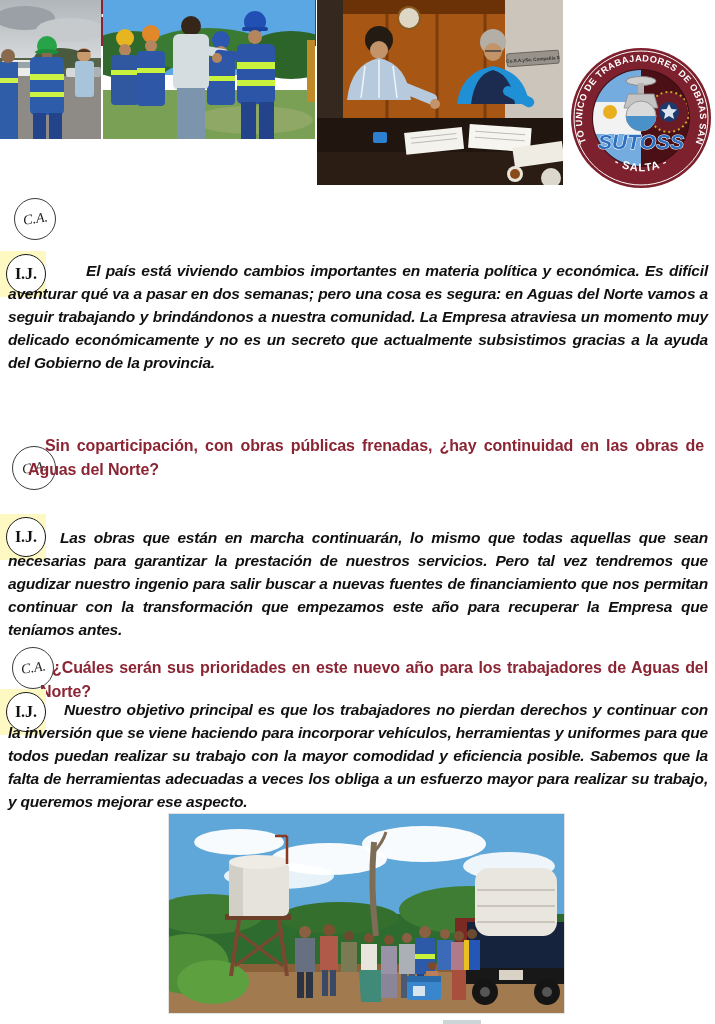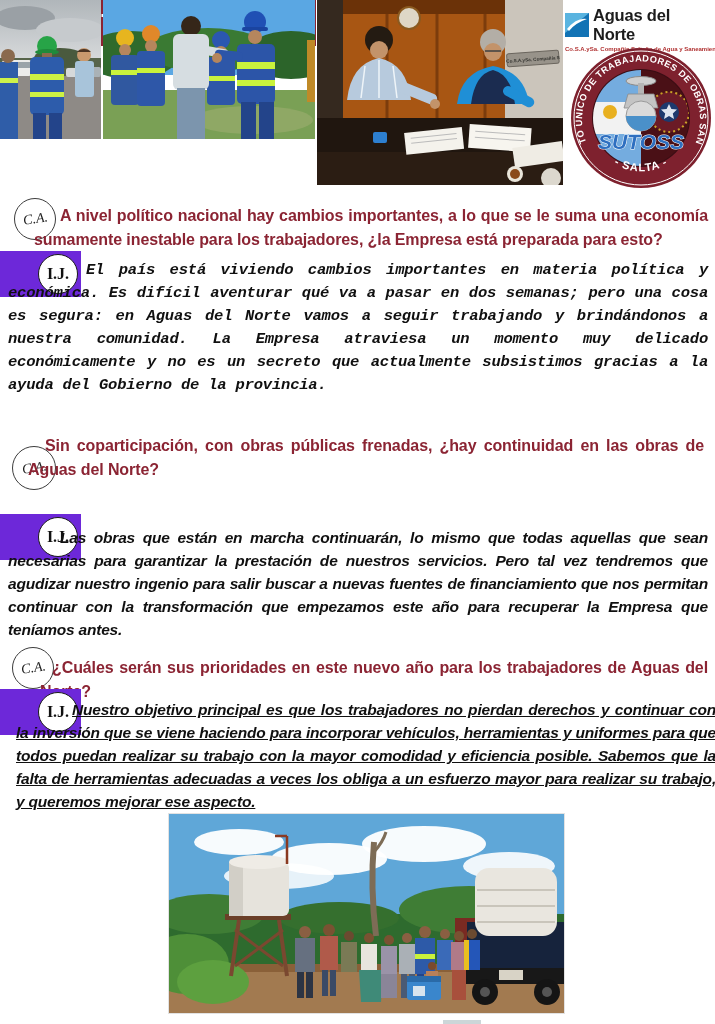--- a/index.html
+++ b/index.html
@@ -20,31 +20,31 @@
   .logo-mark{width:24px;height:24px;flex:0 0 auto;}
   .logo-name{font-size:16.5px;font-weight:bold;color:#1c1c1c;letter-spacing:-0.2px;}
   .logo-caption{margin-top:2px;font-size:6px;font-weight:bold;color:#b03030;white-space:nowrap;}
   .badge{position:absolute;left:570px;top:48px;width:142px;height:142px;}
 
   
   .ca-icon{position:absolute;border-radius:50%;background:#fff;border:1.5px solid #3c3c3c;
            display:flex;align-items:center;justify-content:center;
            font-family:"Liberation Serif",serif;font-style:italic;font-size:14px;color:#222;}
   .ca-icon .rot{transform:rotate(-8deg);}
-  .ij-icon{position:absolute;background:#6d28d9;display:flex;align-items:center;justify-content:center;padding-left:35px;}
+  .ij-icon{position:absolute;background:#fef9c3;display:flex;align-items:center;justify-content:flex-end;}
   .ij-inner{width:38px;height:38px;border-radius:50%;background:#fff;border:1px solid #1a1a1a;
             display:flex;align-items:center;justify-content:center;
             font-family:"Liberation Serif",serif;font-weight:bold;font-size:16px;color:#111;}
   .question{position:absolute;color:#8b2433;font-weight:bold;font-size:16px;line-height:24px;
             text-align:justify;letter-spacing:-0.1px;}
   .answer{position:absolute;color:#101010;font-weight:bold;font-style:italic;font-size:15.5px;
           line-height:23px;text-align:justify;letter-spacing:-0.2px;}
   .answer p{margin:0;}
   .ind-q1{text-indent:26px;} .ind-q2{text-indent:17px;} .ind-q3{text-indent:12px;}
-  .ind-a1{text-indent:78px;font-family:Liberation Mono, monospace;} .ind-a2{text-indent:52px;font-style:italic;} .ind-a3{text-indent:56px;}
+  .ind-a1{text-indent:78px;} .ind-a2{text-indent:52px;font-style:italic;} .ind-a3{text-indent:56px;}
 
   .footer-photo{left:168px;top:813px;width:395px;height:199px;border:1px solid #e2e2e2;}
   .bottom-sliver{position:absolute;left:443px;top:1020px;width:38px;height:4px;background:#ccd6d8;}
 </style>
 </head>
 <body>
 
 <div class="page">
 
   <div class="banner">
@@ -175,31 +175,20 @@
       <rect x="56" y="132" width="14" height="11" rx="2" fill="#2d7fd0"></rect>
       <g transform="rotate(-8 210 152)">
           <rect x="196" y="146" width="50" height="20" fill="#efece4"></rect>
         </g>
       <circle cx="198" cy="174" r="8" fill="#e9e5da"></circle>
       <circle cx="198" cy="174" r="5" fill="#8a4a1a"></circle>
       <circle cx="234" cy="178" r="10" fill="#dcd8ce"></circle>
     </svg>
   </div>
 
-  <div class="logo-area">
-    <div class="logo-row">
-      <svg class="logo-mark" viewBox="0 0 24 24">
-        <rect x="0" y="0" width="24" height="24" fill="#1273b5"></rect>
-        <path d="M0,0 L24,0 L0,20 Z" fill="#5ab4e0"></path>
-        <path d="M2,16 Q12,4 22,6 Q10,10 4,18 Z" fill="#ffffff"></path>
-      </svg>
-      <div class="logo-name">Aguas del Norte</div>
-    </div>
-    <div class="logo-caption">Co.S.A.ySa. Compañía Salteña de Agua y Saneamiento S.A.</div>
-  </div>
 
   <svg class="badge" viewBox="0 0 142 142">
     <defs>
       <path id="ringTop" d="M 17,96 A 59,59 0 1 1 125,96"></path>
       <path id="ringBottom" d="M 22,92 A 54,54 0 0 0 120,92"></path>
       <clipPath id="innerClip">
           <circle cx="71" cy="70" r="48"></circle>
         </clipPath>
     </defs>
     <circle cx="71" cy="70" r="70" fill="#7e212e"></circle>
@@ -225,21 +214,20 @@
       <textPath href="#ringTop" startOffset="50%" text-anchor="middle">SINDICATO UNICO DE TRABAJADORES DE OBRAS SANITARIAS</textPath>
     </text>
     <text font-size="11" font-weight="bold" fill="#ffffff" letter-spacing="1" font-family="Liberation Sans, sans-serif">
       <textPath href="#ringBottom" startOffset="50%" text-anchor="middle">- SALTA -</textPath>
     </text>
   </svg>
 
   <div class="ca-icon" style="left:14px;top:198px;width:40px;height:40px;">
     <span class="rot">C.A.</span>
   </div>
-  <div class="question ind-q1" style="left:34px;top:204px;width:674px;">A nivel político nacional hay cambios importantes, a lo que se le suma una economía sumamente inestable para los trabajadores, ¿la Empresa está preparada para esto?</div>
 
   <div class="ij-icon" style="left:0;top:251px;width:46px;height:46px;">
     <div class="ij-inner">
         <span>I.J.</span>
       </div>
   </div>
   <div class="answer" style="left:8px;top:259px;width:700px;">
     <p class="ind-a1">El país está viviendo cambios importantes en materia política y económica. Es difícil aventurar qué va a pasar en dos semanas; pero una cosa es segura: en Aguas del Norte vamos a seguir trabajando y brindándonos a nuestra comunidad. La Empresa atraviesa un momento muy delicado económicamente y no es un secreto que actualmente subsistimos gracias a la ayuda del Gobierno de la provincia.</p>
   </div>
 
@@ -260,21 +248,21 @@
   <div class="ca-icon" style="left:12px;top:647px;width:40px;height:40px;">
     <span class="rot">C.A.</span>
   </div>
   <div class="question ind-q3" style="left:40px;top:656px;width:668px;">¿Cuáles serán sus prioridades en este nuevo año para los trabajadores de Aguas del Norte?</div>
 
   <div class="ij-icon" style="left:0;top:689px;width:46px;height:46px;">
     <div class="ij-inner">
         <span>I.J.</span>
       </div>
   </div>
-  <div class="answer" style="left:16px;top:698px;width:700px;text-decoration:underline;">
+  <div class="answer" style="left:8px;top:698px;width:700px;">
     <p class="ind-a3">Nuestro objetivo principal es que los trabajadores no pierdan derechos y continuar con la inversión que se viene haciendo para incorporar vehículos, herramientas y uniformes para que todos puedan realizar su trabajo con la mayor comodidad y eficiencia posible. Sabemos que la falta de herramientas adecuadas a veces los obliga a un esfuerzo mayor para realizar su trabajo, y queremos mejorar ese aspecto.</p>
   </div>
 
   <div class="photo footer-photo">
     <svg viewBox="0 0 395 199" preserveAspectRatio="none">
       <rect x="0" y="0" width="395" height="155" fill="#5fa7d8"></rect>
       <ellipse cx="70" cy="28" rx="45" ry="13" fill="#ffffff" opacity="0.95"></ellipse>
       <ellipse cx="160" cy="45" rx="58" ry="16" fill="#ffffff" opacity="0.95"></ellipse>
       <ellipse cx="255" cy="30" rx="62" ry="18" fill="#ffffff" opacity="0.95"></ellipse>
       <ellipse cx="340" cy="52" rx="46" ry="14" fill="#ffffff" opacity="0.9"></ellipse>

